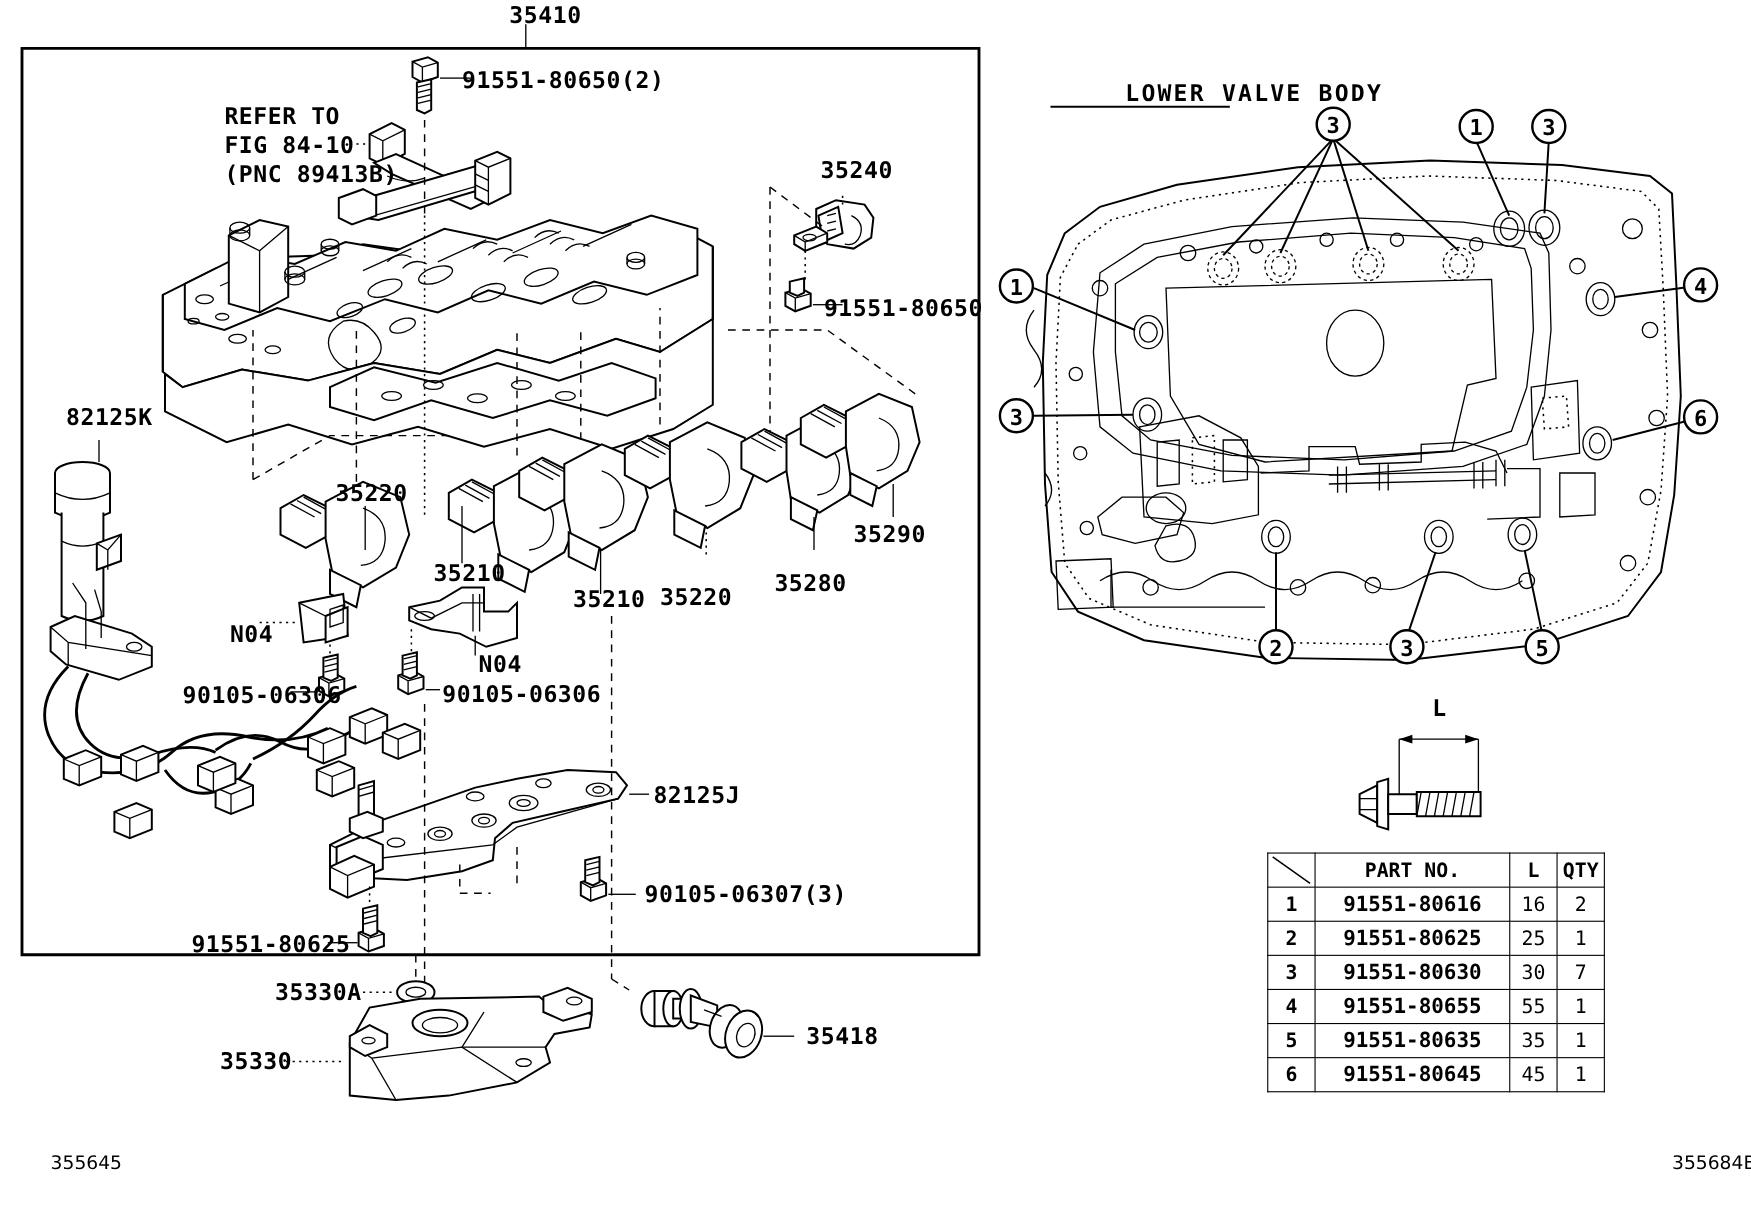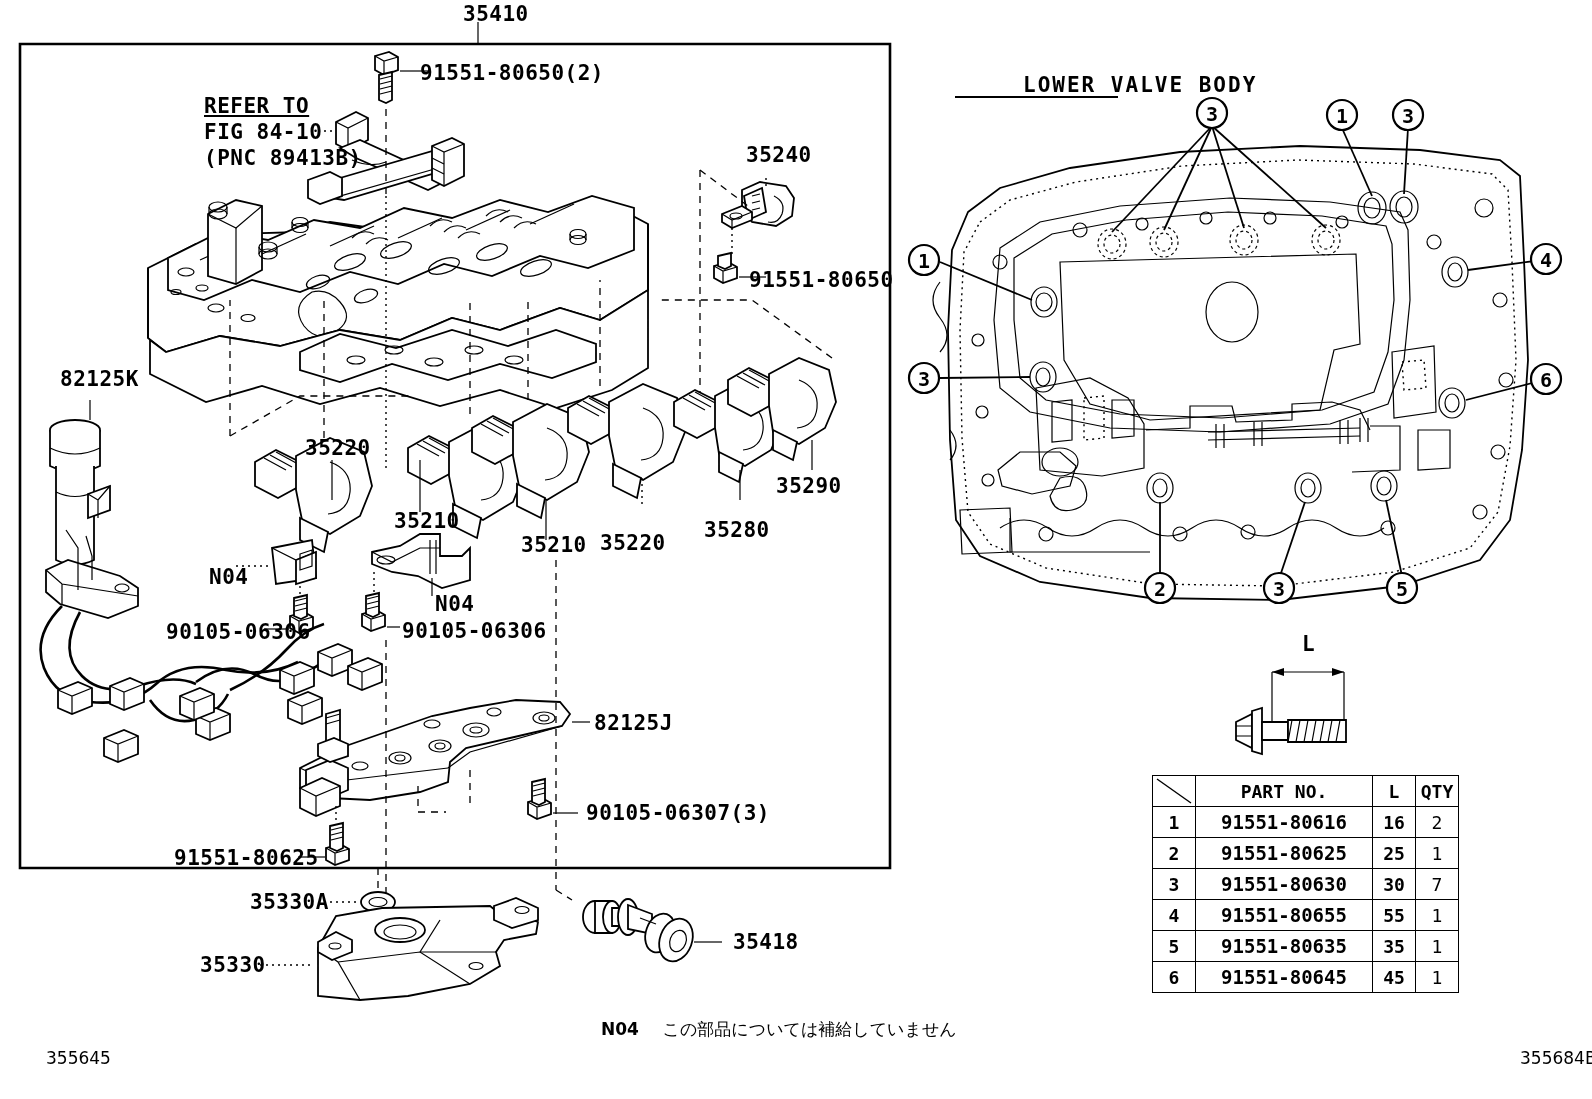--- a/index.html
+++ b/index.html
@@ -9,21 +9,21 @@
   .lbl{position:absolute;white-space:nowrap;font-weight:bold;letter-spacing:.5px;}
   .pn{font-family:"DejaVu Sans Mono","Liberation Mono",monospace;font-size:21px;font-weight:bold;}
   .note{font-family:"DejaVu Sans","Liberation Sans",sans-serif;font-size:17px;font-weight:normal;}
   .corner{font-family:"DejaVu Sans","Liberation Sans",sans-serif;font-size:17px;font-weight:normal;margin-left:32px;}
   .tbl{position:absolute;border-collapse:collapse;}
   .tbl td,.tbl th{border:1.6px solid #000;font-family:"DejaVu Sans Mono","Liberation Mono",monospace;
        font-size:18px;font-weight:bold;text-align:center;padding:2px 4px;height:26px;}
   .tbl th{font-weight:bold;}
   .tbl td.partno{font-size:19px;letter-spacing:0px;padding:2px 10px;}
   .tbl td.idx{width:34px;}
-  .tbl td.len{width:34px;font-weight:bold;}
+  .tbl td.len{width:34px;font-weight:normal;}
   .tbl td.qty{width:34px;font-weight:normal;}
   svg{position:absolute;left:0;top:0;overflow:visible;}
   .dash{stroke:#000;fill:none;stroke-dasharray:7 6;stroke-width:1.3;}
   .dot{stroke:#000;fill:none;stroke-dasharray:2 4;stroke-width:1.4;}
   .thin{stroke:#000;fill:none;stroke-width:1.2;}
   .med{stroke:#000;fill:none;stroke-width:1.8;}
   .thick{stroke:#000;fill:none;stroke-width:2.6;}
   .wht{fill:#fff;}
   .callout circle{fill:#fff;stroke:#000;stroke-width:2.2;}
   .callout text{font-family:"DejaVu Sans Mono","Liberation Mono",monospace;font-size:20px;
@@ -599,21 +599,21 @@
       <path class="thin" d="M1236 726 L1252 726 M1236 736 L1252 736"></path>
     </g>
 
     <line class="med" x1="955" y1="97" x2="1118" y2="97"></line>
   </svg>
 
   <div class="lbl pn" style="left:427px;top:2px;margin-left:36px;">35410</div>
 
   <div class="lbl pn" style="left:420px;top:61px;">91551-80650(2)</div>
 
-  <div class="lbl pn" style="left:204px;top:94px;text-decoration:underline;">REFER TO</div>
+  <div class="lbl pn" style="left:204px;top:94px;">REFER TO</div>
   <div class="lbl pn" style="left:204px;top:120px;">FIG 84-10</div>
   <div class="lbl pn" style="left:204px;top:146px;">(PNC 89413B)</div>
 
   <div class="lbl pn" style="left:746px;top:143px;">35240</div>
   <div class="lbl pn" style="left:749px;top:268px;">91551-80650</div>
 
   <div class="lbl pn" style="left:60px;top:367px;">82125K</div>
 
   <div class="lbl pn" style="left:305px;top:436px;">35220</div>
   <div class="lbl pn" style="left:394px;top:509px;">35210</div>
@@ -686,21 +686,17 @@
       </tr>
       <tr>
         <td class="idx">6</td>
         <td class="partno">91551-80645</td>
         <td class="len">45</td>
         <td class="qty">1</td>
       </tr>
     </tbody>
   </table>
 
-  <div style="position:absolute;left:601px;top:1018px;">
-    <span class="note" style="font-weight:bold;">N04</span>
-    <span class="note" style="margin-left:14px;">この部品については補給していません</span>
-  </div>
 
   <div class="corner" style="position:absolute;left:14px;top:1048px;">355645</div>
   <div class="corner" style="position:absolute;left:1488px;top:1048px;">355684B</div>
 
 </div>
 
 </body></html>

